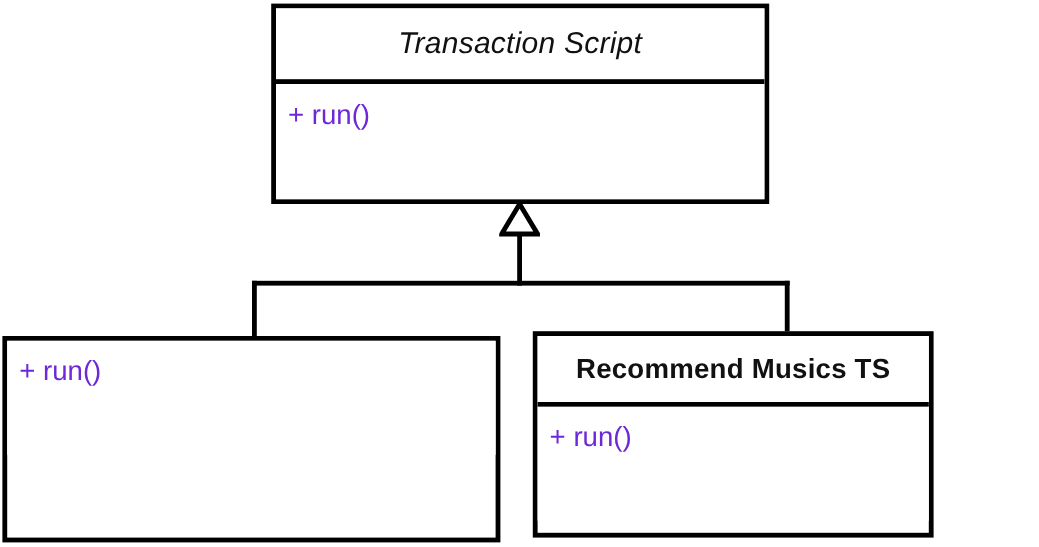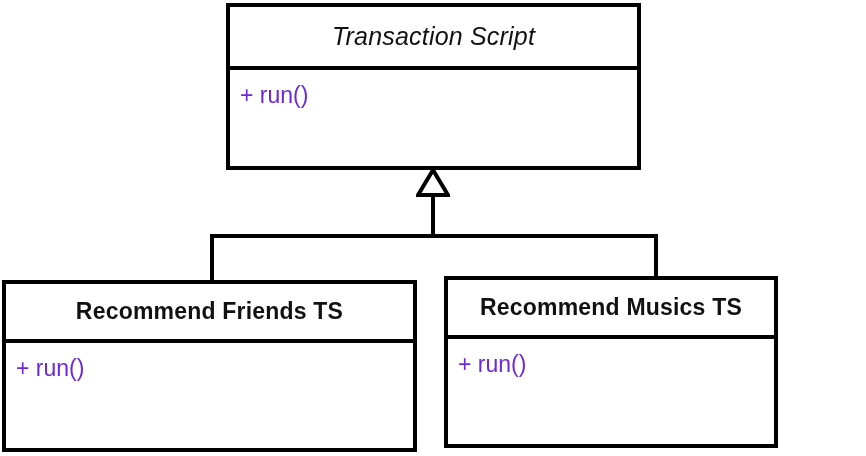--- a/index.html
+++ b/index.html
@@ -163,23 +163,20 @@
   <svg id="generalization-arrowhead" viewBox="0 0 34 31">
     <polygon points="17,3 32,28 2,28" fill="#ffffff" stroke="#000000" stroke-width="4" stroke-linejoin="miter"></polygon>
   </svg>
 
   <div class="edge" id="edge-stem"></div>
   <div class="edge" id="edge-bus"></div>
   <div class="edge" id="edge-drop-left"></div>
   <div class="edge" id="edge-drop-right"></div>
 
   <div class="uml-class uml-subclass" id="class-recommend-friends-ts">
-    <div class="uml-name-compartment">
-      <span class="uml-name">Recommend Friends TS</span>
-    </div>
     <div class="uml-members-compartment">
       <div class="uml-member">+ run()</div>
     </div>
   </div>
 
   <div class="uml-class uml-subclass" id="class-recommend-musics-ts">
     <div class="uml-name-compartment">
       <span class="uml-name">Recommend Musics TS</span>
     </div>
     <div class="uml-members-compartment">

